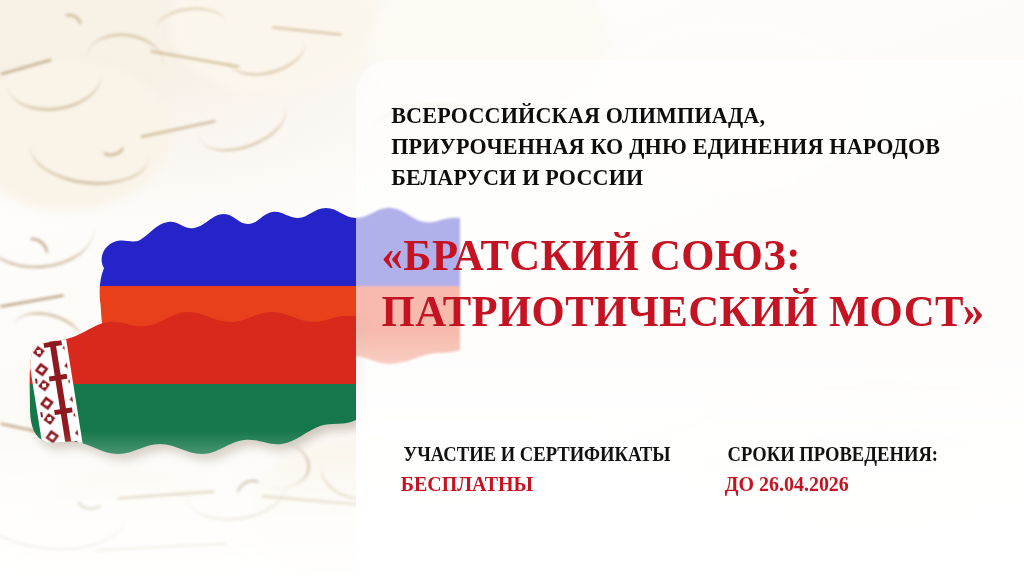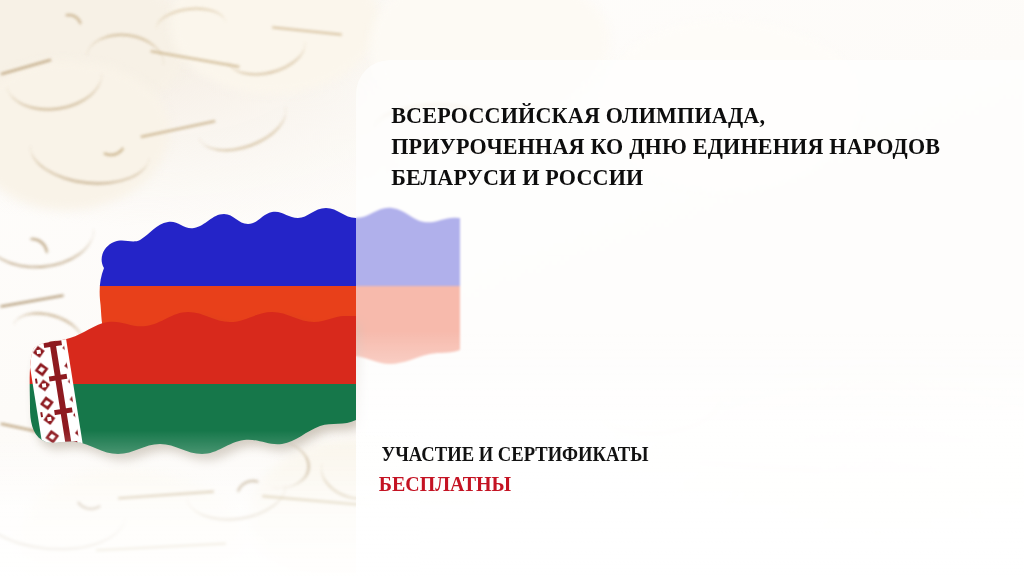--- a/index.html
+++ b/index.html
@@ -174,21 +174,20 @@
 
   .footer {
     position: absolute;
     left: 0;
     top: 434px;
     width: 100%;
     display: flex;
     justify-content: center;
     align-items: flex-start;
     gap: 52px;
-    flex-direction: column;
   }
   .foot-col { width: 272px; }
   .foot-head {
     display: block;
     font-family: "Liberation Serif", "DejaVu Serif", serif;
     font-weight: 700;
     font-size: 20px;
     line-height: 29px;
     color: #111;
     transform: scaleX(0.93);
@@ -373,23 +372,31 @@
   <div class="left-fade"></div>
 
   <div class="content">
 
     <div class="headline">
       <span class="hl-line">ВСЕРОССИЙСКАЯ ОЛИМПИАДА,</span>
       <span class="hl-line">ПРИУРОЧЕННАЯ КО ДНЮ ЕДИНЕНИЯ НАРОДОВ</span>
       <span class="hl-line">БЕЛАРУСИ И РОССИИ</span>
     </div>
 
+    <div class="title">
+      <span class="t-line">«БРАТСКИЙ СОЮЗ:</span>
+      <span class="t-line">ПАТРИОТИЧЕСКИЙ МОСТ»</span>
+    </div>
 
 
     <div class="footer">
       <div class="foot-col">
         <span class="foot-head">УЧАСТИЕ И СЕРТИФИКАТЫ</span>
         <span class="foot-value">БЕСПЛАТНЫ</span>
       </div>
+      <div class="foot-col">
+        <span class="foot-head">СРОКИ ПРОВЕДЕНИЯ:</span>
+        <span class="foot-value">ДО 26.04.2026</span>
+      </div>
     </div>
 
   </div>
 </div>
 
 </body></html>

